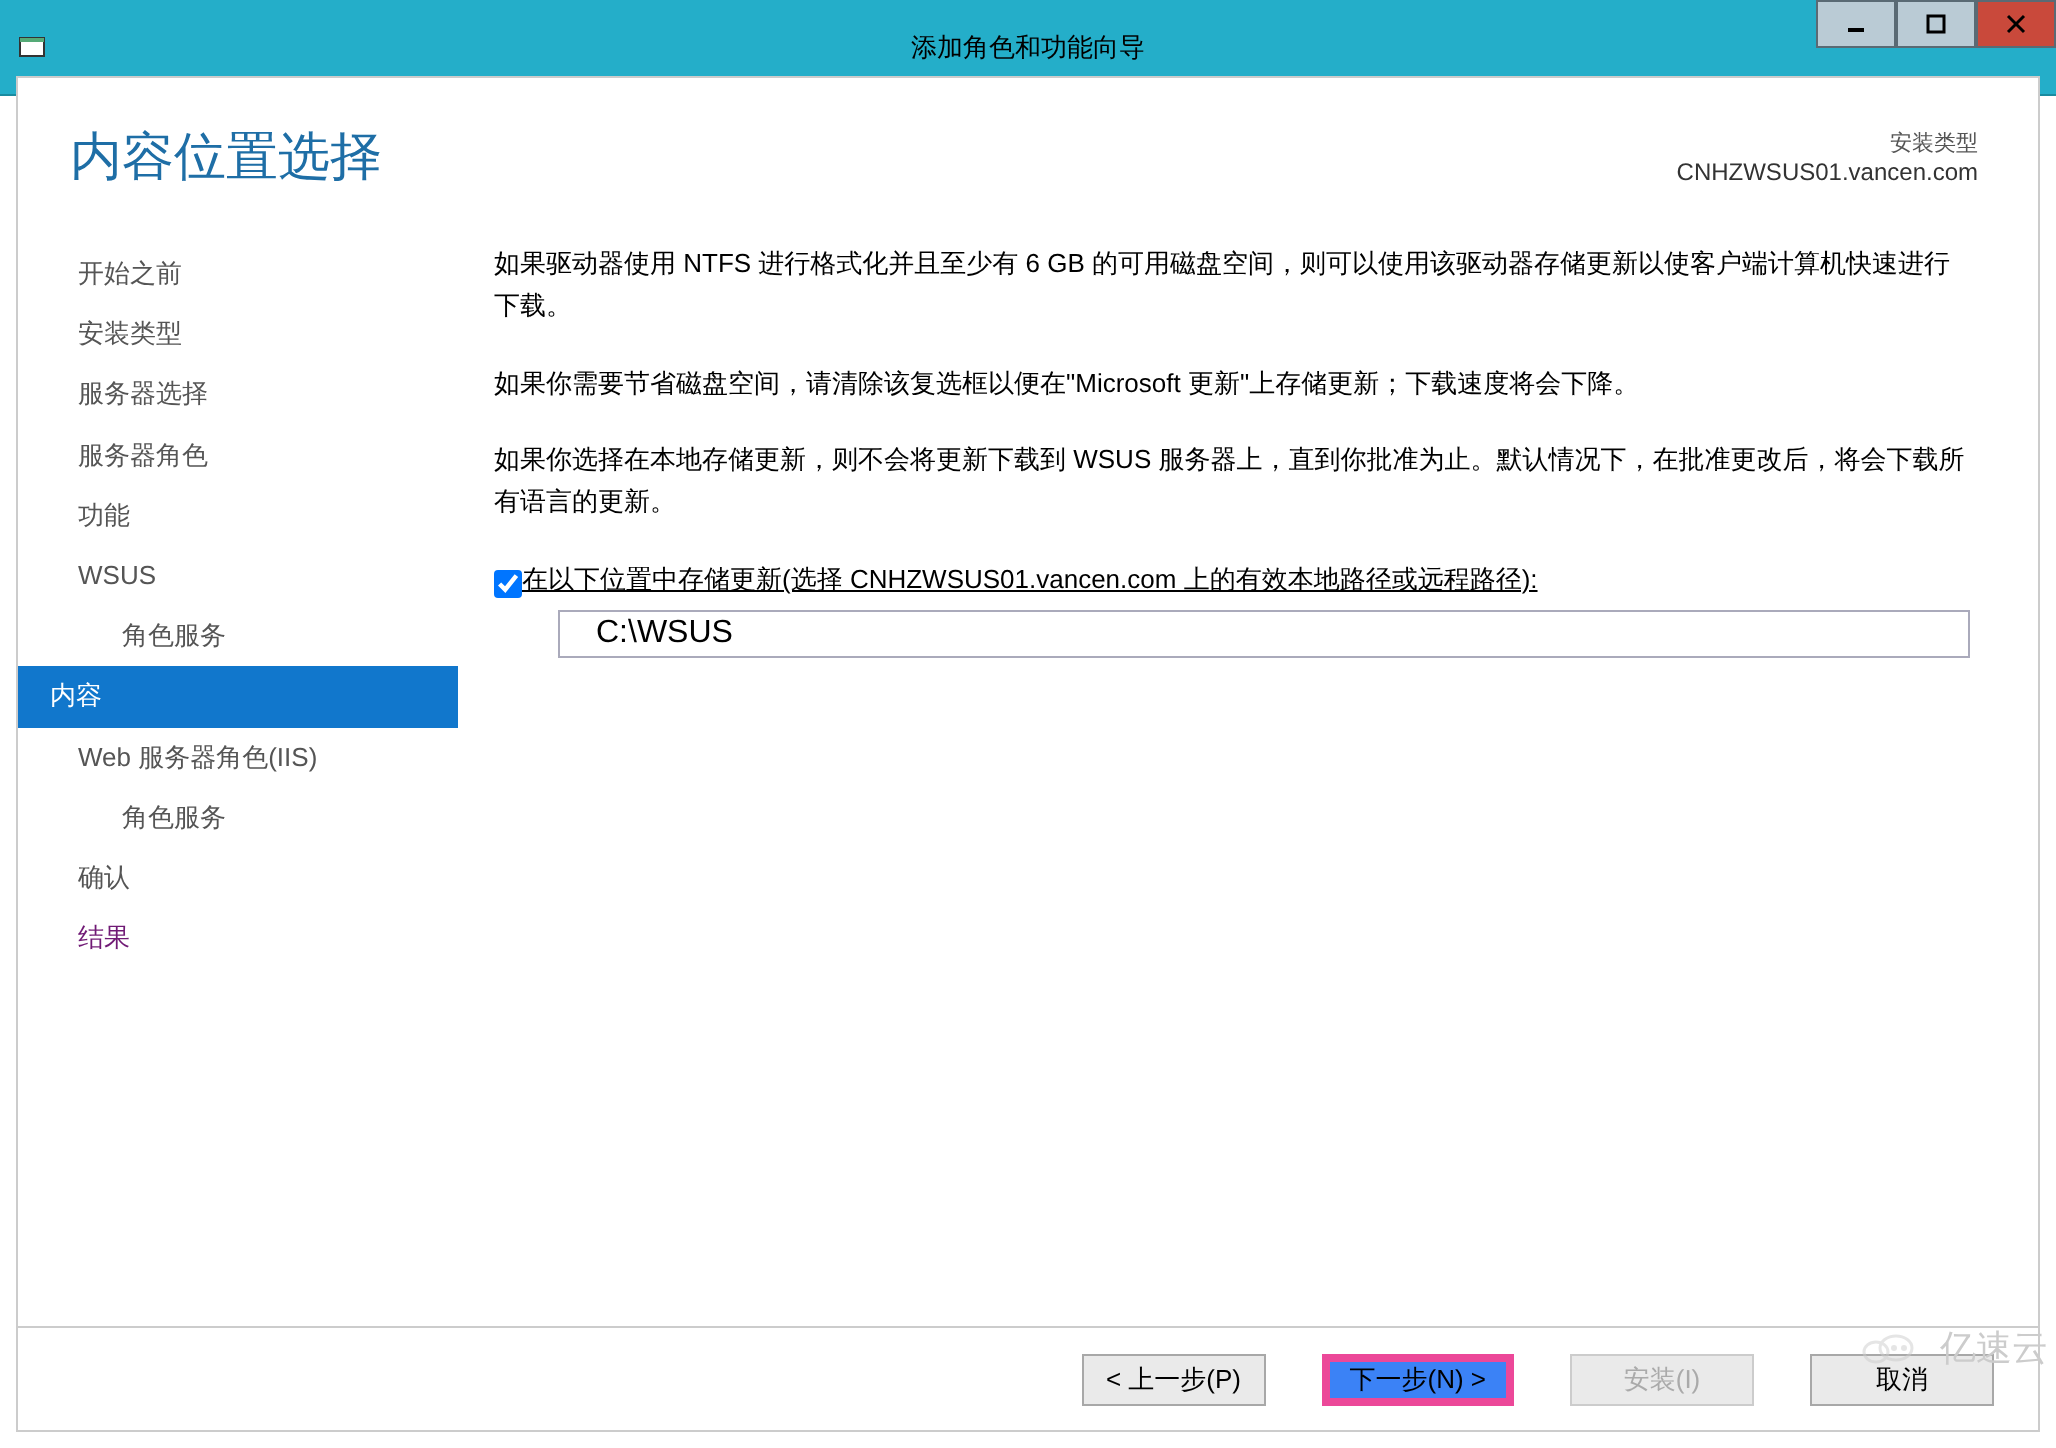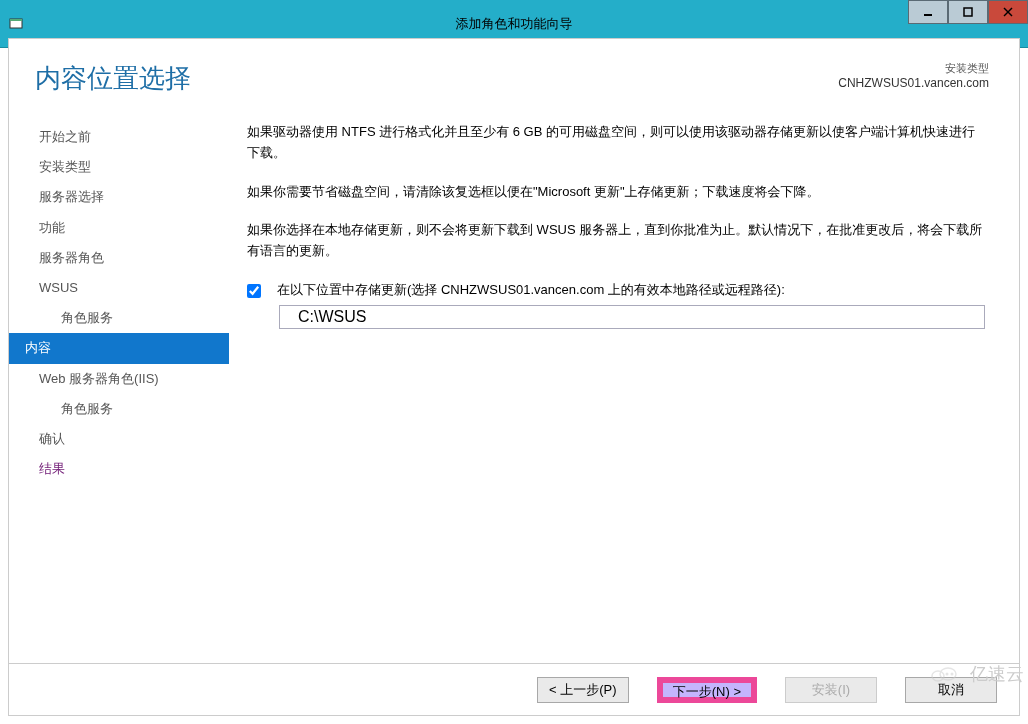--- a/index.html
+++ b/index.html
@@ -55,21 +55,21 @@
     .content-frame {
       position: absolute;
       top: 38px; left: 8px; right: 8px; bottom: 8px;
       background: #fff;
       border: 1px solid #ccc;
     }
     .page-header {
       display: flex;
       justify-content: space-between;
       padding: 22px 30px 10px 26px;
-      align-items: flex-start;
+      align-items: center;
     }
     .page-title {
       color: #1e6ea6;
       font-size: 26px;
       font-weight: 300;
     }
     .server-info { text-align: right; font-size: 12px; color: #444; }
     .server-label { color: #555; font-size: 11px; }
     .server-name { color: #333; }
     .body-area {
@@ -102,23 +102,24 @@
     .main {
       flex: 1;
       padding: 6px 34px 0 18px;
       color: #000;
       font-size: 13px;
       line-height: 1.6;
     }
     .para { margin-bottom: 18px; }
     .checkbox-row {
       display: flex;
-      align-items: flex-start;
-      gap: 16px;
+      align-items: center;
+      gap: 0;
       margin-top: 4px;
+      text-decoration: underline;
     }
     .checkbox-row input[type="checkbox"] {
       margin-top: 4px;
       width: 14px; height: 14px;
     }
     .path-input {
       margin: 4px 0 0 32px;
       width: calc(100% - 32px);
       height: 24px;
       border: 1px solid #aab;
@@ -142,22 +143,22 @@
       min-width: 92px;
       height: 26px;
       background: #eaeaea;
       border: 1px solid #a8a8a8;
       font-size: 13px;
       cursor: pointer;
       padding: 0 10px;
       font-family: inherit;
     }
     .dlg-btn.default-btn {
-      border: 6px solid #ec4899;
-      background: #c4b5fd;
+      border: 4px solid #ec4899;
+      background: #3b82f6;
     }
     .dlg-btn:disabled {
       color: #aaa;
       border-color: #ccc;
       cursor: default;
     }
     .watermark {
       position: absolute;
       right: 4px; bottom: 38px;
       color: #ccc;
@@ -207,22 +208,22 @@
       <div class="server-label">安装类型</div>
       <div class="server-name">CNHZWSUS01.vancen.com</div>
     </div>
   </div>
 
   <div class="body-area">
     <div class="sidebar" id="sidebar">
         <div class="sidebar-item">开始之前</div>
         <div class="sidebar-item">安装类型</div>
         <div class="sidebar-item">服务器选择</div>
+        <div class="sidebar-item">服务器角色</div>
         <div class="sidebar-item">功能</div>
-        <div class="sidebar-item">服务器角色</div>
         <div class="sidebar-item">WSUS</div>
         <div class="sidebar-item nested">角色服务</div>
         <div class="sidebar-item nested selected">内容</div>
         <div class="sidebar-item">Web 服务器角色(IIS)</div>
         <div class="sidebar-item nested">角色服务</div>
         <div class="sidebar-item">确认</div>
         <div class="sidebar-item disabled">结果</div>
       </div>
     <div class="main">
       <p class="para">如果驱动器使用 NTFS 进行格式化并且至少有 6 GB 的可用磁盘空间，则可以使用该驱动器存储更新以使客户端计算机快速进行下载。</p>

